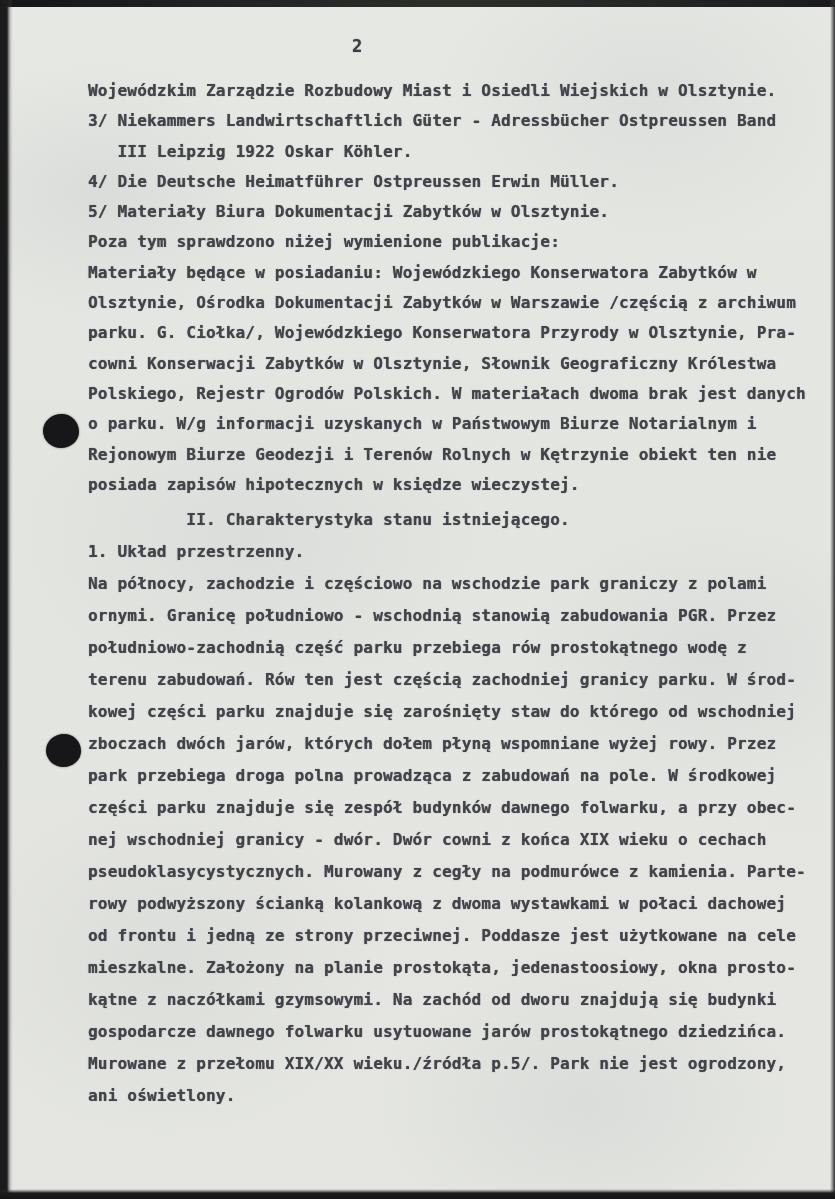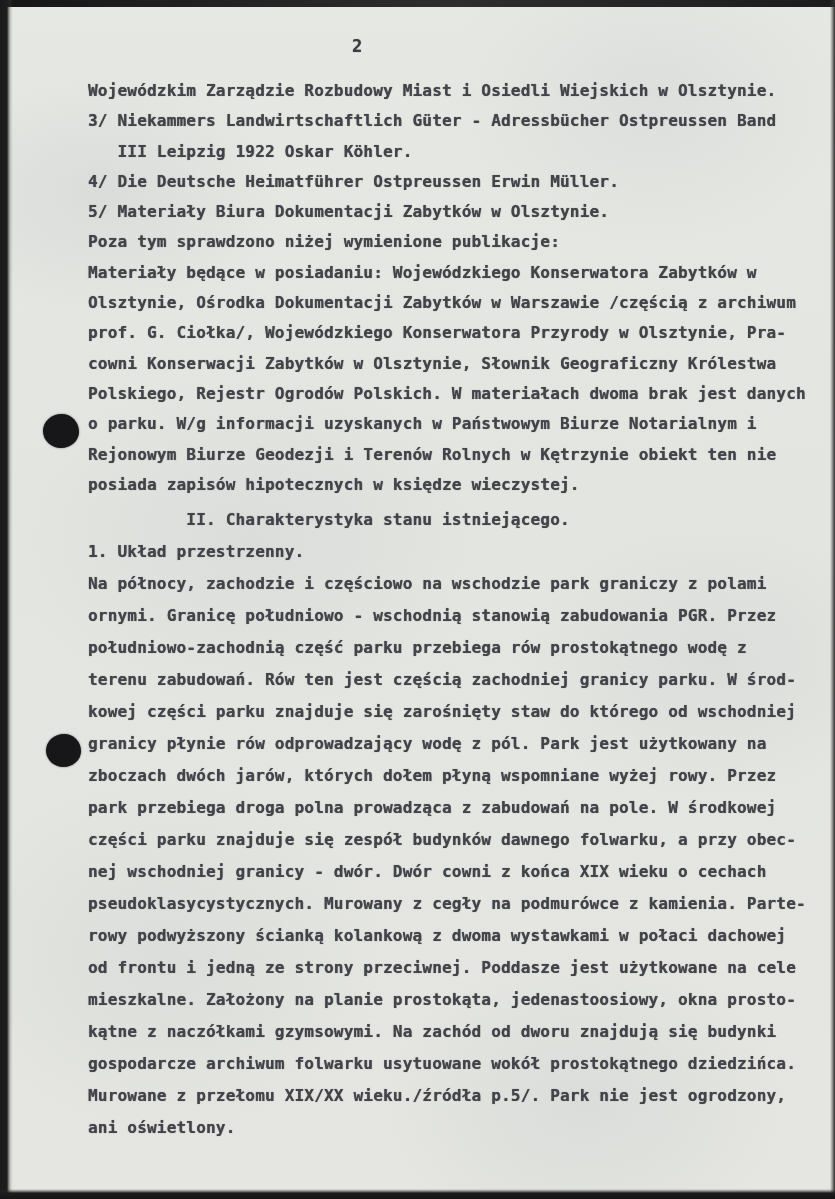--- a/index.html
+++ b/index.html
@@ -92,44 +92,43 @@
 
   <div class="block block-a">
     <div class="line">Wojewódzkim Zarządzie Rozbudowy Miast i Osiedli Wiejskich w Olsztynie.</div>
     <div class="line">3/ Niekammers Landwirtschaftlich Güter - Adressbücher Ostpreussen Band</div>
     <div class="line">   III Leipzig 1922 Oskar Köhler.</div>
     <div class="line">4/ Die Deutsche Heimatführer Ostpreussen Erwin Müller.</div>
     <div class="line">5/ Materiały Biura Dokumentacji Zabytków w Olsztynie.</div>
     <div class="line">Poza tym sprawdzono niżej wymienione publikacje:</div>
     <div class="line">Materiały będące w posiadaniu: Wojewódzkiego Konserwatora Zabytków w</div>
     <div class="line">Olsztynie, Ośrodka Dokumentacji Zabytków w Warszawie /częścią z archiwum</div>
-    <div class="line">prof. G. Ciołka/, Wojewódzkiego Konserwatora Przyrody w Olsztynie, Pra-</div>
+    <div class="line">parku. G. Ciołka/, Wojewódzkiego Konserwatora Przyrody w Olsztynie, Pra-</div>
     <div class="line">cowni Konserwacji Zabytków w Olsztynie, Słownik Geograficzny Królestwa</div>
     <div class="line">Polskiego, Rejestr Ogrodów Polskich. W materiałach dwoma brak jest danych</div>
     <div class="line">o parku. W/g informacji uzyskanych w Państwowym Biurze Notarialnym i</div>
     <div class="line">Rejonowym Biurze Geodezji i Terenów Rolnych w Kętrzynie obiekt ten nie</div>
     <div class="line">posiada zapisów hipotecznych w księdze wieczystej.</div>
   </div>
 
   <div class="block block-b">
     <div class="line">          II. Charakterystyka stanu istniejącego.</div>
     <div class="line">1. Układ przestrzenny.</div>
     <div class="line">Na północy, zachodzie i częściowo na wschodzie park graniczy z polami</div>
     <div class="line">ornymi. Granicę południowo - wschodnią stanowią zabudowania PGR. Przez</div>
     <div class="line">południowo-zachodnią część parku przebiega rów prostokątnego wodę z</div>
     <div class="line">terenu zabudowań. Rów ten jest częścią zachodniej granicy parku. W środ-</div>
     <div class="line">kowej części parku znajduje się zarośnięty staw do którego od wschodniej</div>
-    <div class="line">granicy płynie rów odprowadzający wodę z pól. Park jest użytkowany na</div>
     <div class="line">zboczach dwóch jarów, których dołem płyną wspomniane wyżej rowy. Przez</div>
     <div class="line">park przebiega droga polna prowadząca z zabudowań na pole. W środkowej</div>
     <div class="line">części parku znajduje się zespół budynków dawnego folwarku, a przy obec-</div>
     <div class="line">nej wschodniej granicy - dwór. Dwór cowni z końca XIX wieku o cechach</div>
     <div class="line">pseudoklasycystycznych. Murowany z cegły na podmurówce z kamienia. Parte-</div>
     <div class="line">rowy podwyższony ścianką kolankową z dwoma wystawkami w połaci dachowej</div>
     <div class="line">od frontu i jedną ze strony przeciwnej. Poddasze jest użytkowane na cele</div>
     <div class="line">mieszkalne. Założony na planie prostokąta, jedenastoosiowy, okna prosto-</div>
     <div class="line">kątne z naczółkami gzymsowymi. Na zachód od dworu znajdują się budynki</div>
-    <div class="line">gospodarcze archiwum folwarku usytuowane wokół prostokątnego dziedzińca.</div>
+    <div class="line">gospodarcze dawnego folwarku usytuowane jarów prostokątnego dziedzińca.</div>
     <div class="line">Murowane z przełomu XIX/XX wieku./źródła p.5/. Park nie jest ogrodzony,</div>
     <div class="line">ani oświetlony.</div>
   </div>
 
 </div>
 
 </body></html>

